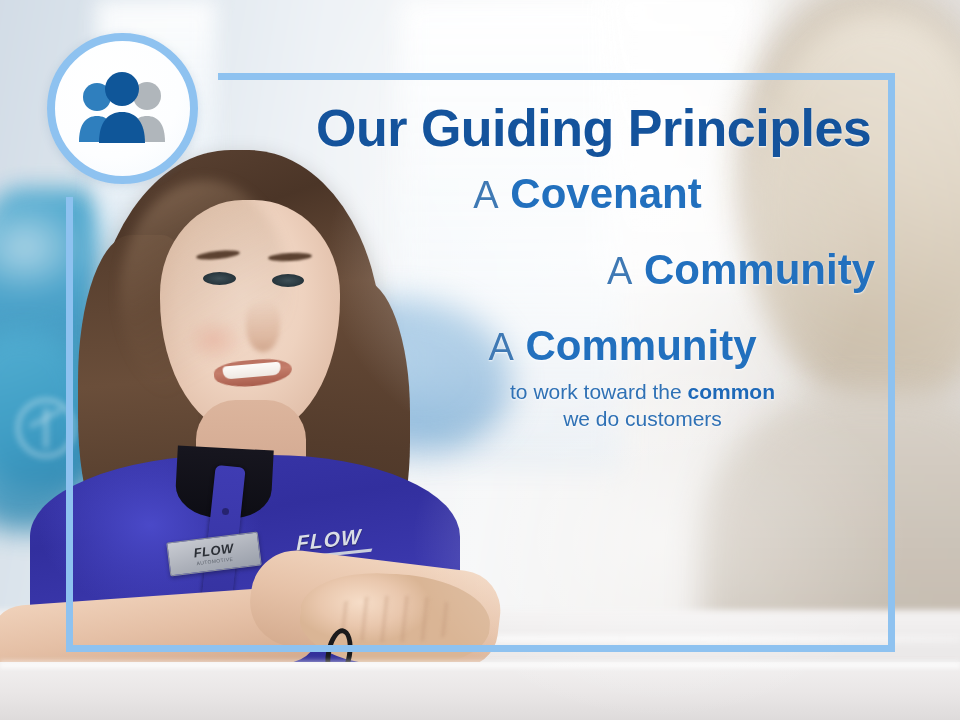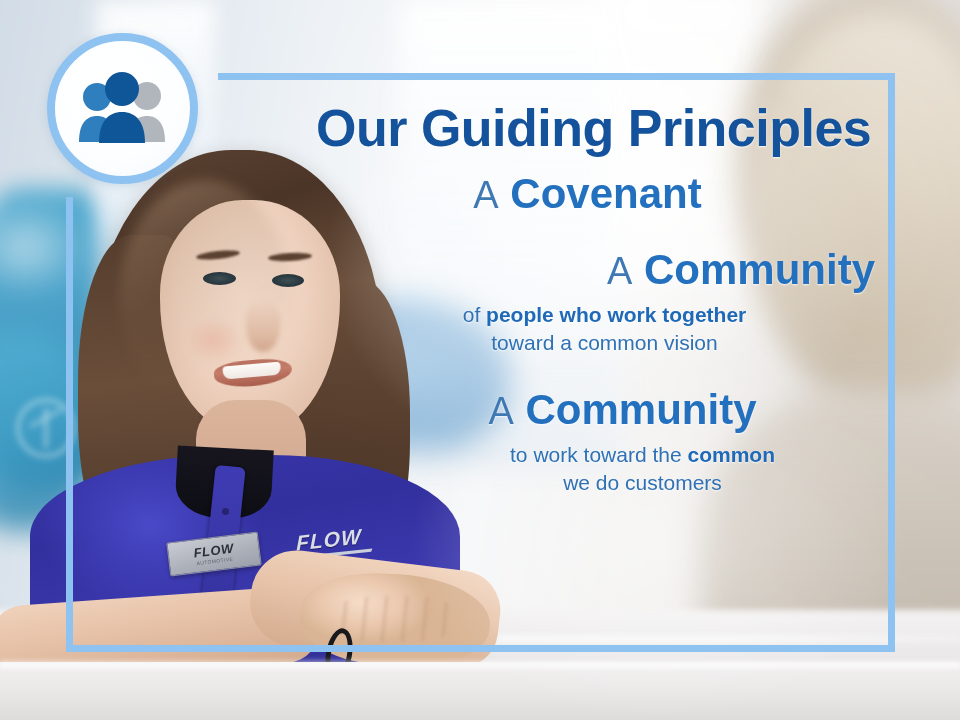--- a/index.html
+++ b/index.html
@@ -718,28 +718,20 @@
         <span class="article">A</span>
         <span class="keyword">Covenant</span>
       </div>
     </div>
 
     <div class="principle p-community">
       <div class="principle-heading">
         <span class="article">A</span>
         <span class="keyword">Community</span>
       </div>
-      <div class="principle-desc">
-        <div>
-          <span>of </span><b>people who work together</b>
-        </div>
-        <div>
-          <span>toward a common vision</span>
-        </div>
-      </div>
     </div>
 
     <div class="principle p-commitment">
       <div class="principle-heading">
         <span class="article">A</span>
         <span class="keyword">Community</span>
       </div>
       <div class="principle-desc">
         <div>
           <span>to work toward the </span><b>common</b>

